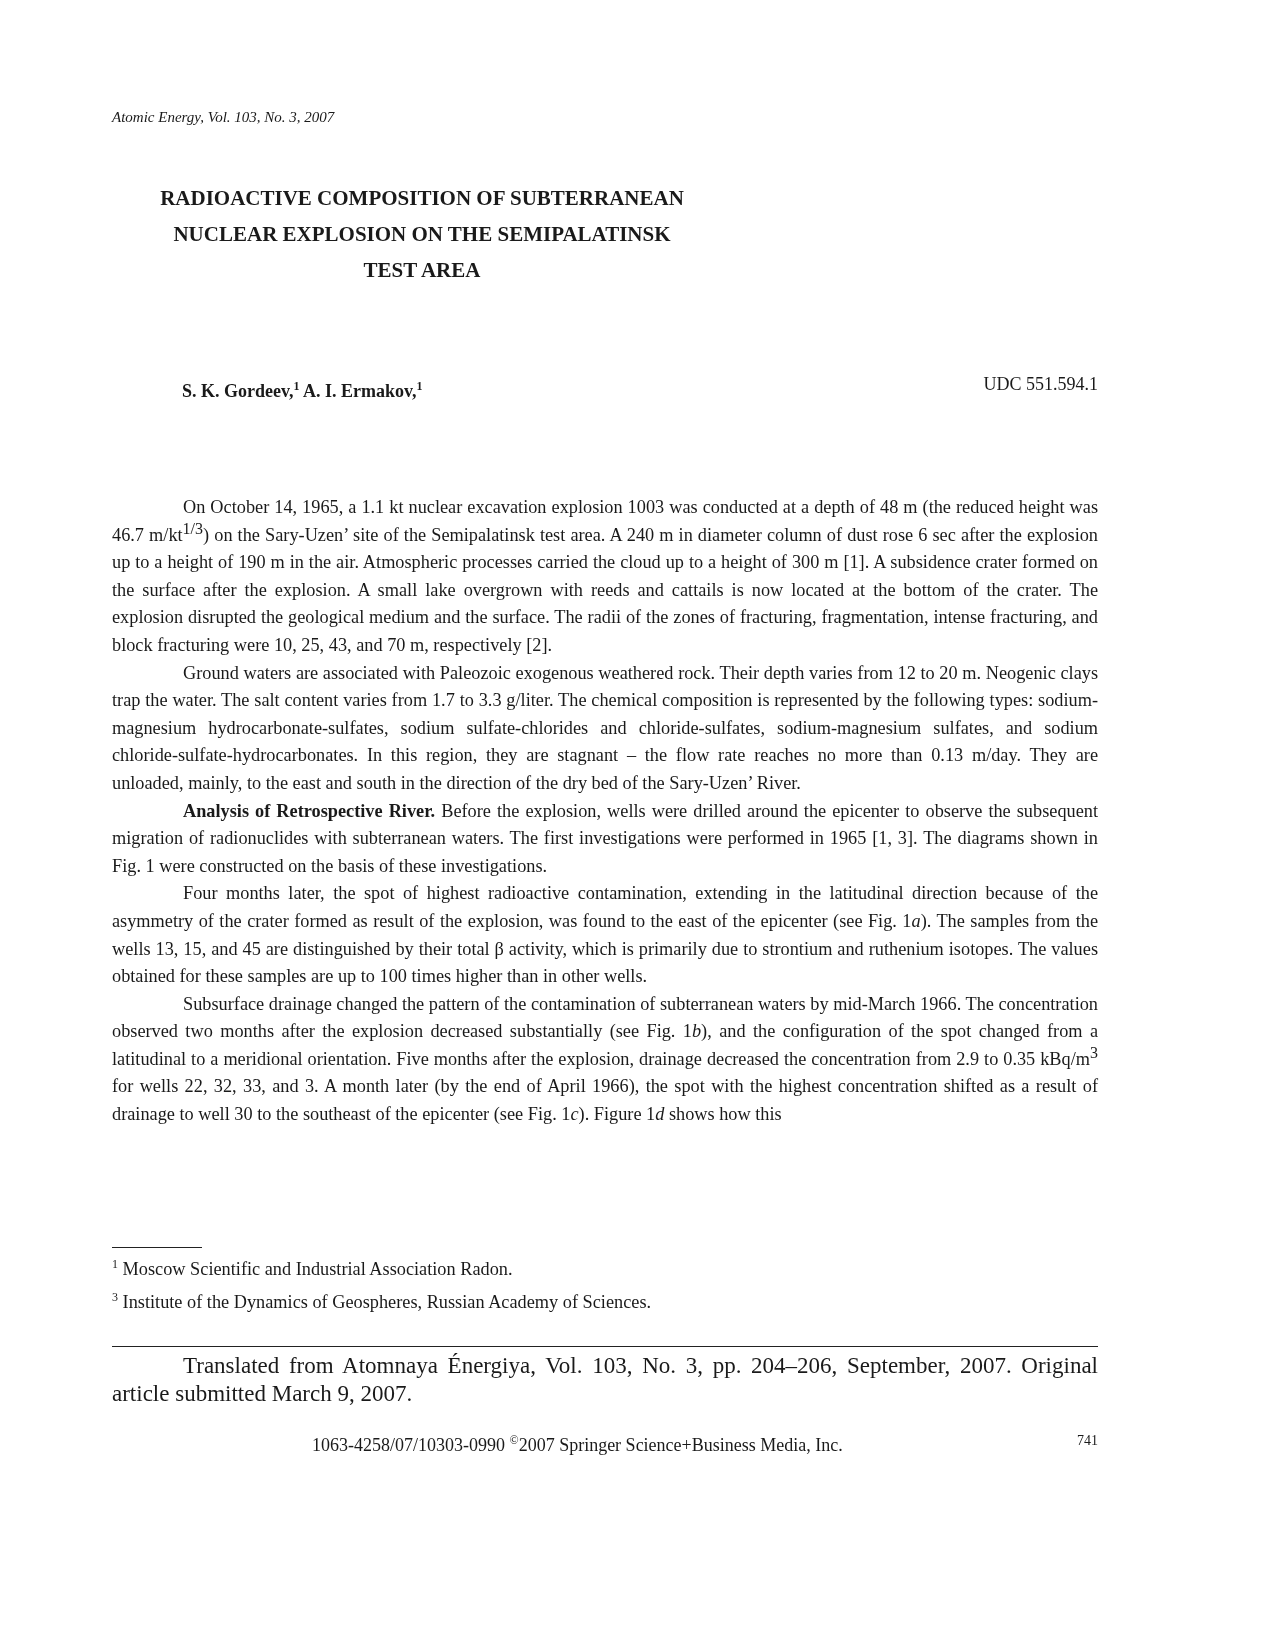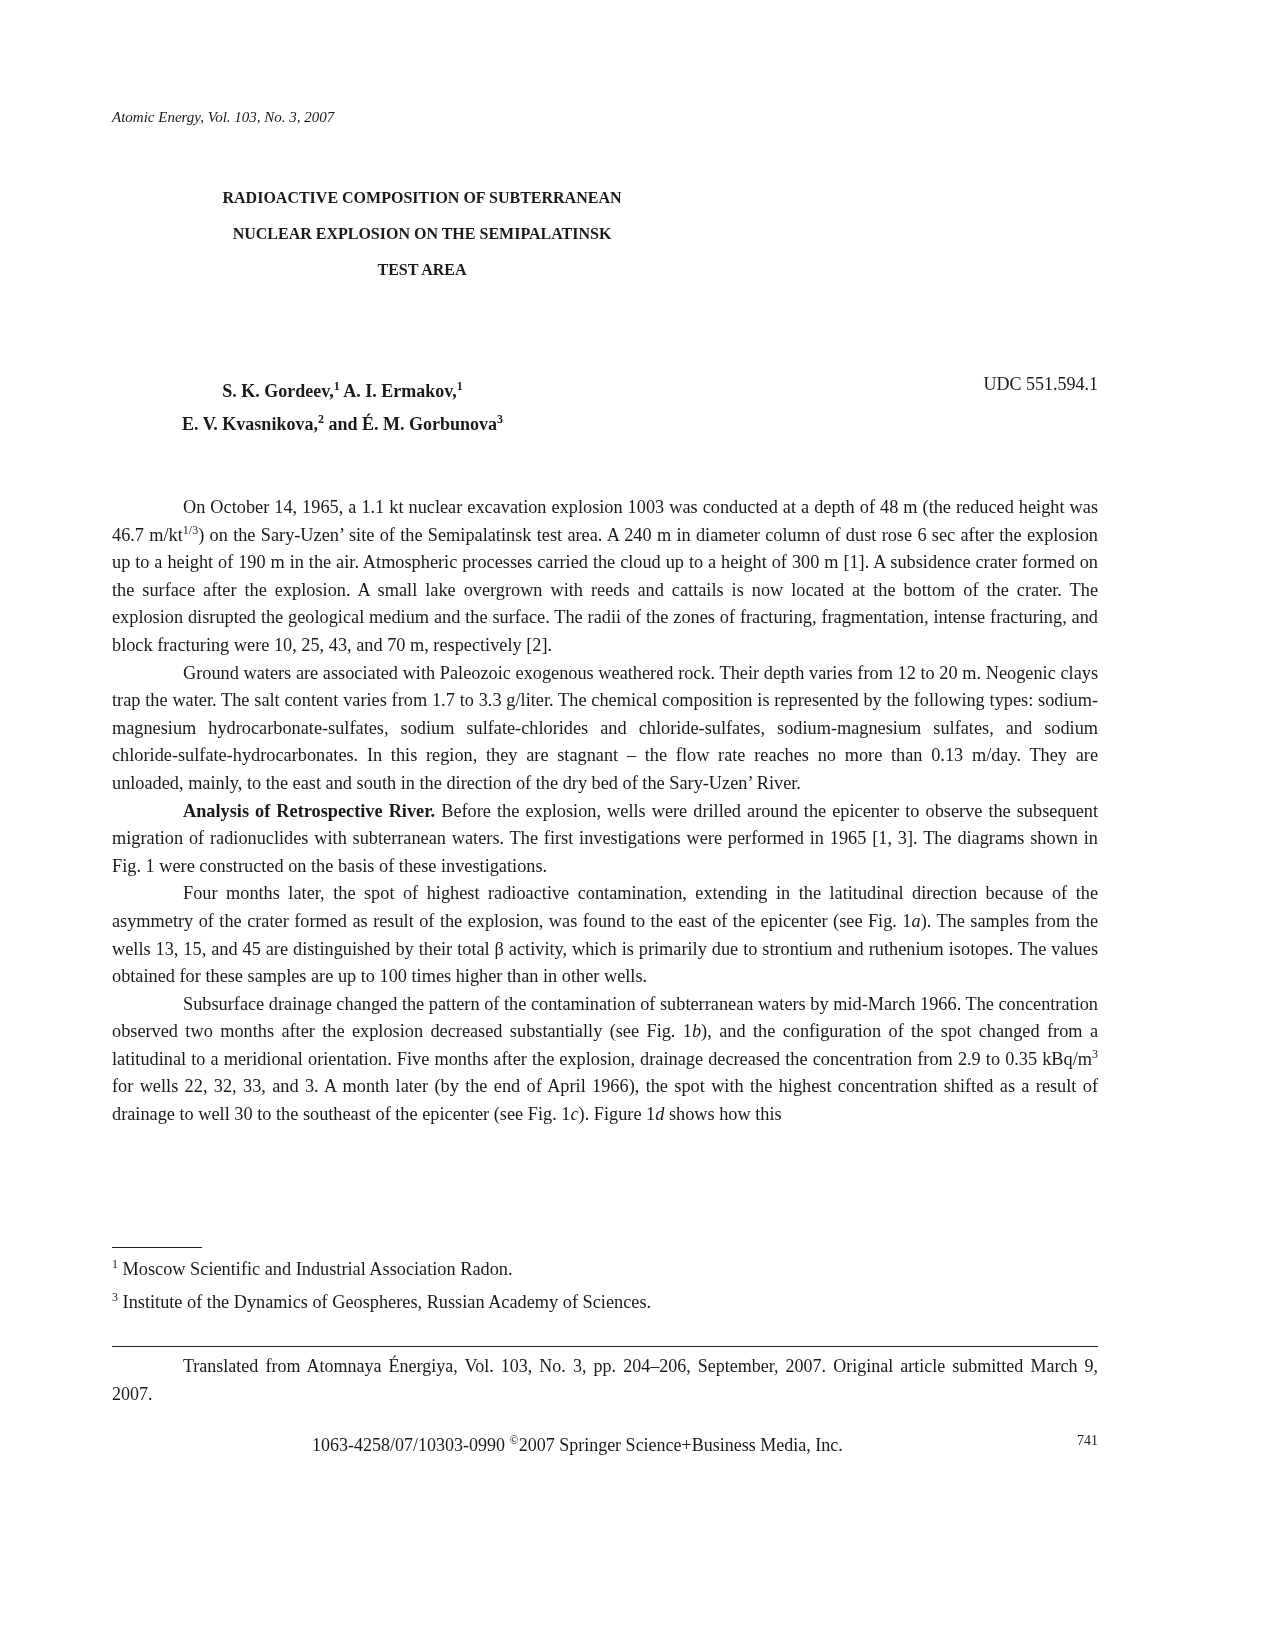--- a/index.html
+++ b/index.html
@@ -5,68 +5,65 @@
   html, body { margin: 0; padding: 0; background: #ffffff; }
   body {
     width: 1275px; height: 1651px; position: relative; overflow: hidden;
     font-family: "Liberation Serif", "DejaVu Serif", serif;
     color: #1a1a1a;
   }
   .abs { position: absolute; text-align: center; }
   .journal { left: 112px; top: 109px; font-size: 15px; font-style: italic; }
   .title {
     left: 112px; top: 180px; width: 620px;
-    font-size: 16px; font-weight: bold; line-height: 36px;
+    font-size: 21px; font-weight: bold; line-height: 36px;
   }
   .authors {
     left: 182px; top: 372px; font-size: 18px; font-weight: bold; line-height: 28px;
   }
   .authors sup { font-size: 12px; }
   .udc { right: 177px; top: 374px; font-size: 18px; }
   .body-text {
     left: 112px; top: 494px; width: 986px;
     font-size: 18.3px; line-height: 27.6px; text-align: justify;
   }
   .body-text p { margin: 0; text-indent: 71px; }
-  .body-text sup { font-size: 12px; line-height: 0; margin-top: 28px; }
+  .body-text sup { font-size: 16px; line-height: 0; margin-top: 28px; }
   .body-text b { font-weight: bold; }
   .fn-rule { left: 112px; top: 1247px; width: 90px; height: 1px; background: #222; }
   .footnotes {
     left: 112px; top: 1250px; width: 986px;
     font-size: 18.3px; line-height: 28px; text-align: justify;
   }
   .footnotes .fn { padding-left: 12px; text-indent: -12px; }
   .footnotes sup { font-size: 12px; }
   .full-rule { left: 112px; top: 1346px; width: 986px; height: 1px; background: #222; }
   .translated {
     left: 112px; top: 1352px; width: 986px;
-    font-size: 18px; line-height: 28px; text-align: justify;
+    font-size: 23px; line-height: 28px; text-align: justify;
   }
   .translated p { margin: 0; text-indent: 71px; }
   .copyright { left: 312px; top: 1433px; font-size: 18px; }
   .copyright sup { font-size: 12px; }
   .page-num { right: 177px; top: 1433px; font-size: 14px; }
 </style>
 </head>
 <body>
 
 <div class="abs journal">Atomic Energy, Vol. 103, No. 3, 2007</div>
 
 <div class="abs title">
   <div>RADIOACTIVE COMPOSITION OF SUBTERRANEAN</div>
   <div>NUCLEAR EXPLOSION ON THE SEMIPALATINSK</div>
   <div>TEST AREA</div>
 </div>
 
 <div class="abs authors">
   <div>
     <span>S. K. Gordeev,</span><sup>1</sup><span> A. I. Ermakov,</span><sup>1</sup>
-  </div>
-  <div>
-    <span>E. V. Kvasnikova,</span><sup>2</sup><span> and É. M. Gorbunova</span><sup>3</sup>
   </div>
 </div>
 
 <div class="abs udc">UDC 551.594.1</div>
 
 <div class="abs body-text">
   <p><span>On October 14, 1965, a 1.1 kt nuclear excavation explosion 1003 was conducted at a depth of 48 m (the reduced height was 46.7 m/kt</span><sup>1/3</sup><span>) on the Sary-Uzen’ site of the Semipalatinsk test area. A 240 m in diameter column of dust rose 6 sec after the explosion up to a height of 190 m in the air. Atmospheric processes carried the cloud up to a height of 300 m [1]. A subsidence crater formed on the surface after the explosion. A small lake overgrown with reeds and cattails is now located at the bottom of the crater. The explosion disrupted the geological medium and the surface. The radii of the zones of fracturing, fragmentation, intense fracturing, and block fracturing were 10, 25, 43, and 70 m, respectively [2].</span></p>
   <p>Ground waters are associated with Paleozoic exogenous weathered rock. Their depth varies from 12 to 20 m. Neogenic clays trap the water. The salt content varies from 1.7 to 3.3 g/liter. The chemical composition is represented by the following types: sodium-magnesium hydrocarbonate-sulfates, sodium sulfate-chlorides and chloride-sulfates, sodium-magnesium sulfates, and sodium chloride-sulfate-hydrocarbonates. In this region, they are stagnant – the flow rate reaches no more than 0.13 m/day. They are unloaded, mainly, to the east and south in the direction of the dry bed of the Sary-Uzen’ River.</p>
   <p><b>Analysis of Retrospective River.</b><span> Before the explosion, wells were drilled around the epicenter to observe the subsequent migration of radionuclides with subterranean waters. The first investigations were performed in 1965 [1, 3]. The diagrams shown in Fig. 1 were constructed on the basis of these investigations.</span></p>
   <p><span>Four months later, the spot of highest radioactive contamination, extending in the latitudinal direction because of the asymmetry of the crater formed as result of the explosion, was found to the east of the epicenter (see Fig. 1</span><i>a</i><span>). The samples from the wells 13, 15, and 45 are distinguished by their total β activity, which is primarily due to strontium and ruthenium isotopes. The values obtained for these samples are up to 100 times higher than in other wells.</span></p>

